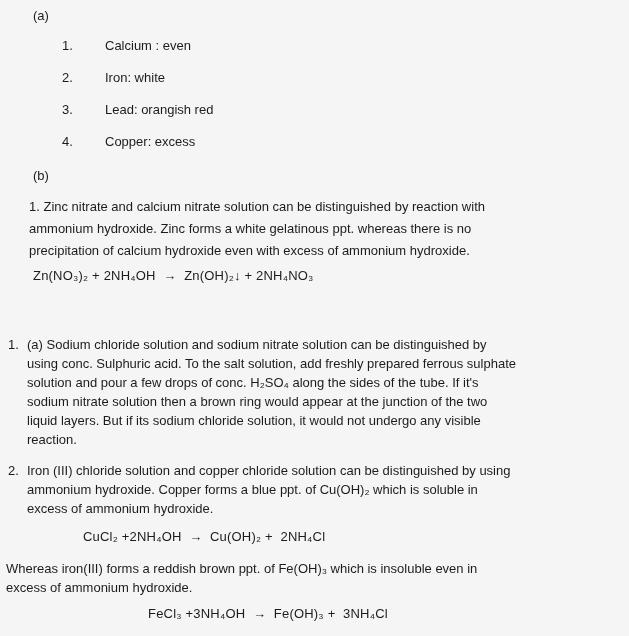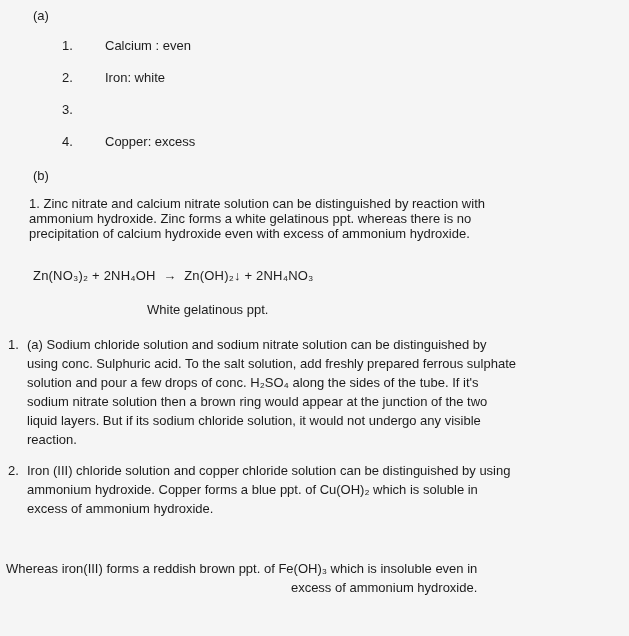--- a/index.html
+++ b/index.html
@@ -13,21 +13,21 @@
     height: 636px;
     background: #f5f5f5;
     overflow: hidden;
     font-family: "Liberation Sans", "DejaVu Sans", sans-serif;
     font-size: 13px;
     color: #1c1c1c;
     -webkit-font-smoothing: antialiased;
   }
   .abs { position: absolute; }
   .pre { white-space: pre; }
-  .lh18 { line-height: 15px; }
+  .lh18 { line-height: 22px; }
   .lh19 { line-height: 19px; }
   .row { display: flex; }
   .list-row { display: flex; }
   .list-marker { display: inline-block; width: 43px; }
   .ans-marker { display: inline-block; width: 19px; flex: 0 0 19px; }
   .eq { letter-spacing: 0.2px; }
 </style>
 </head>
 <body>
 
@@ -38,51 +38,53 @@
   <div class="abs list-row" style="left:62px; top:38px;">
     <span class="list-marker">1.</span>
     <span>Calcium : even</span>
   </div>
   <div class="abs list-row" style="left:62px; top:70px;">
     <span class="list-marker">2.</span>
     <span>Iron: white</span>
   </div>
   <div class="abs list-row" style="left:62px; top:102px;">
     <span class="list-marker">3.</span>
+    <span>Lead: orangish red</span>
   </div>
   <div class="abs list-row" style="left:62px; top:134px;">
     <span class="list-marker">4.</span>
     <span>Copper: excess</span>
   </div>
 
   <div class="abs" style="left:33px; top:168px;">(b)</div>
 
   <div class="abs pre lh18" style="left:29px; top:196px;">1. Zinc nitrate and calcium nitrate solution can be distinguished by reaction with
 ammonium hydroxide. Zinc forms a white gelatinous ppt. whereas there is no
 precipitation of calcium hydroxide even with excess of ammonium hydroxide.</div>
 
   <div class="abs pre eq" style="left:33px; top:268px;">Zn(NO₃)₂ + 2NH₄OH  →  Zn(OH)₂↓ + 2NH₄NO₃</div>
 
-  <div class="abs" style="left:147px; top:302px;">White gelatinous ppt.</div>
 
   <div class="abs row" style="left:8px; top:335px;">
     <span class="ans-marker lh19">1.</span>
     <span class="pre lh19">(a) Sodium chloride solution and sodium nitrate solution can be distinguished by
 using conc. Sulphuric acid. To the salt solution, add freshly prepared ferrous sulphate
 solution and pour a few drops of conc. H₂SO₄ along the sides of the tube. If it's
 sodium nitrate solution then a brown ring would appear at the junction of the two
 liquid layers. But if its sodium chloride solution, it would not undergo any visible
 reaction.</span>
   </div>
 
   <div class="abs row" style="left:8px; top:461px;">
     <span class="ans-marker lh19">2.</span>
     <span class="pre lh19">Iron (III) chloride solution and copper chloride solution can be distinguished by using
 ammonium hydroxide. Copper forms a blue ppt. of Cu(OH)₂ which is soluble in
 excess of ammonium hydroxide.</span>
   </div>
 
+  <div class="abs pre eq" style="left:83px; top:529px;">CuCl₂ +2NH₄OH  →  Cu(OH)₂ +  2NH₄Cl</div>
 
-  <div class="abs pre lh19" style="left:6px; top:559px;text-align:right;">Whereas iron(III) forms a reddish brown ppt. of Fe(OH)₃ which is insoluble even in
+  <div class="abs pre lh19" style="left:6px; top:559px;">Whereas iron(III) forms a reddish brown ppt. of Fe(OH)₃ which is insoluble even in
 excess of ammonium hydroxide.</div>
 
+  <div class="abs pre eq" style="left:148px; top:606px;">FeCl₃ +3NH₄OH  →  Fe(OH)₃ +  3NH₄Cl</div>
 
 </div>
 
 </body></html>

